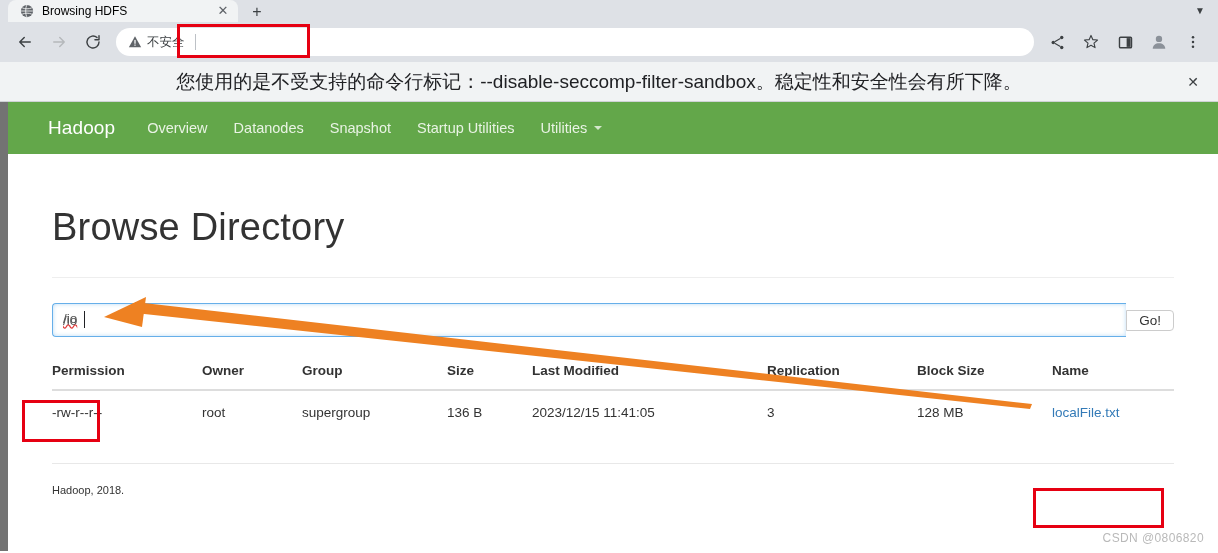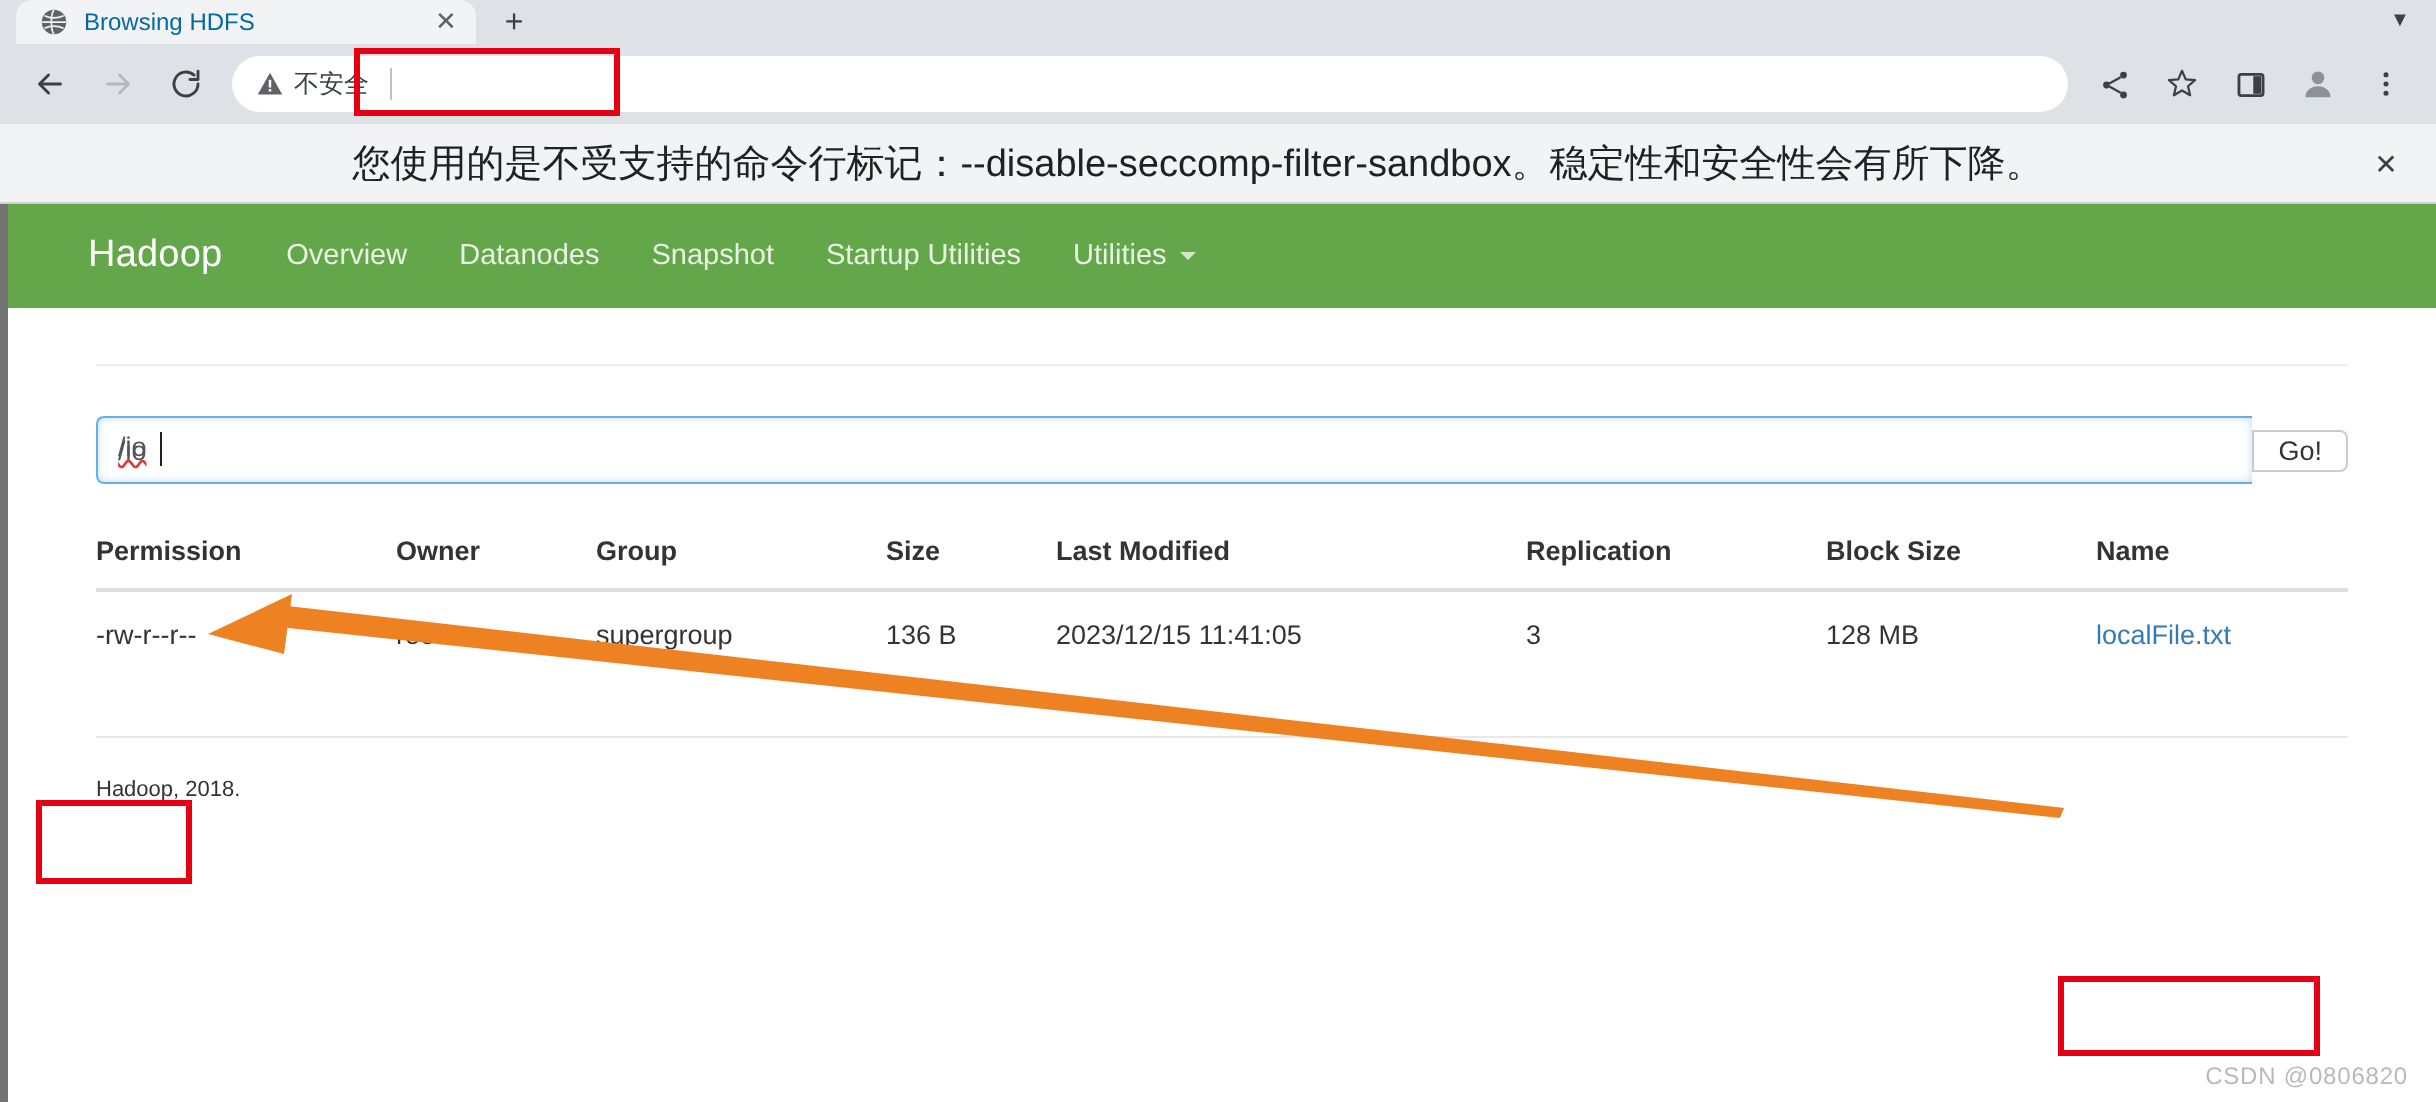--- a/index.html
+++ b/index.html
@@ -41,21 +41,21 @@
   }
   .tab-favicon {
     width: 14px;
     height: 14px;
     margin-right: 8px;
     flex: 0 0 auto;
     display: block;
   }
   .tab-title {
     font-size: 12px;
-    color: #0369a1;
+    color: #000000;
     flex: 1 1 auto;
     white-space: nowrap;
     overflow: hidden;
   }
   .tab-close {
     width: 14px;
     height: 14px;
     flex: 0 0 auto;
     color: #5f6368;
     font-size: 13px;
@@ -187,21 +187,21 @@
     color: #3c4043;
     flex: 0 0 auto;
   }
 
   
   .viewport {
     position: relative;
     height: 449px;
     background: #ffffff;
     overflow: hidden;
-    border-left: 4px solid #737373;
+    border-left: 8px solid #737373;
     box-sizing: border-box;
   }
 
   .navbar {
     height: 52px;
     background: #63a74a;
     display: flex;
     align-items: center;
     padding-left: 40px;
     box-sizing: border-box;
@@ -492,20 +492,21 @@
     <span class="navlink">Datanodes</span>
     <span class="navlink">Snapshot</span>
     <span class="navlink">Startup Utilities</span>
     <span class="navlink has-caret">
         <span>Utilities</span>
         <span class="caret"></span>
       </span>
   </div>
 
   <div class="content">
+    <h1 class="page-title">Browse Directory</h1>
     <hr class="title-rule">
 
     <div class="path-row">
       <div class="path-input-wrap">
         <input class="path-input" type="text" value="/io" style="">
         <span class="path-text">/io</span>
         <span class="caret-bar"></span>
       </div>
       <button class="go-btn">Go!</button>
     </div>

